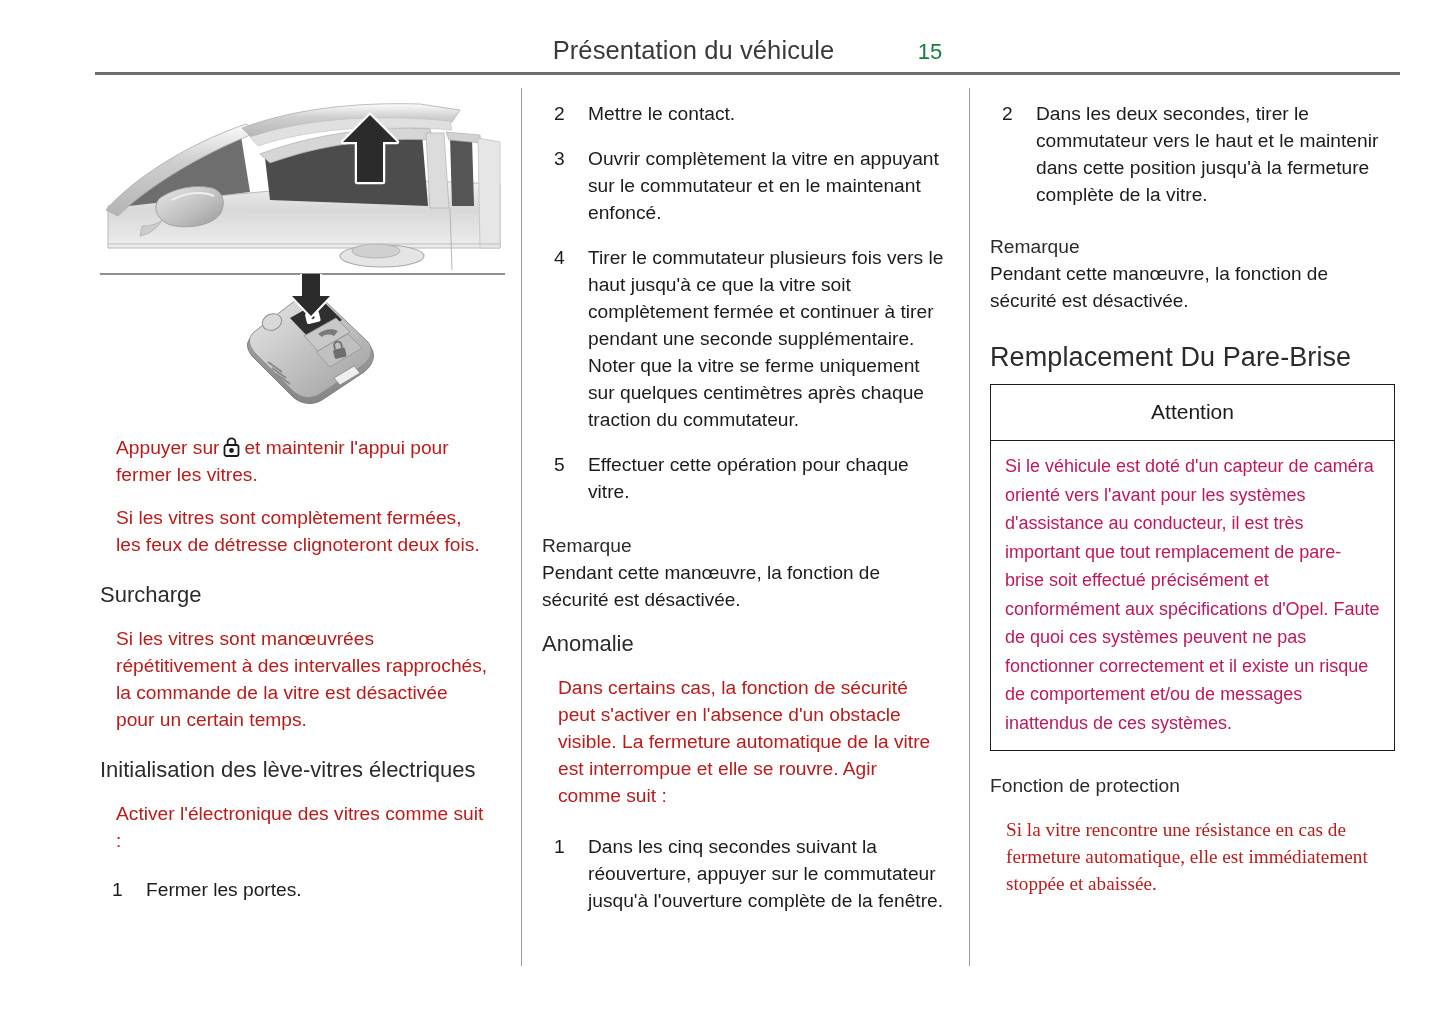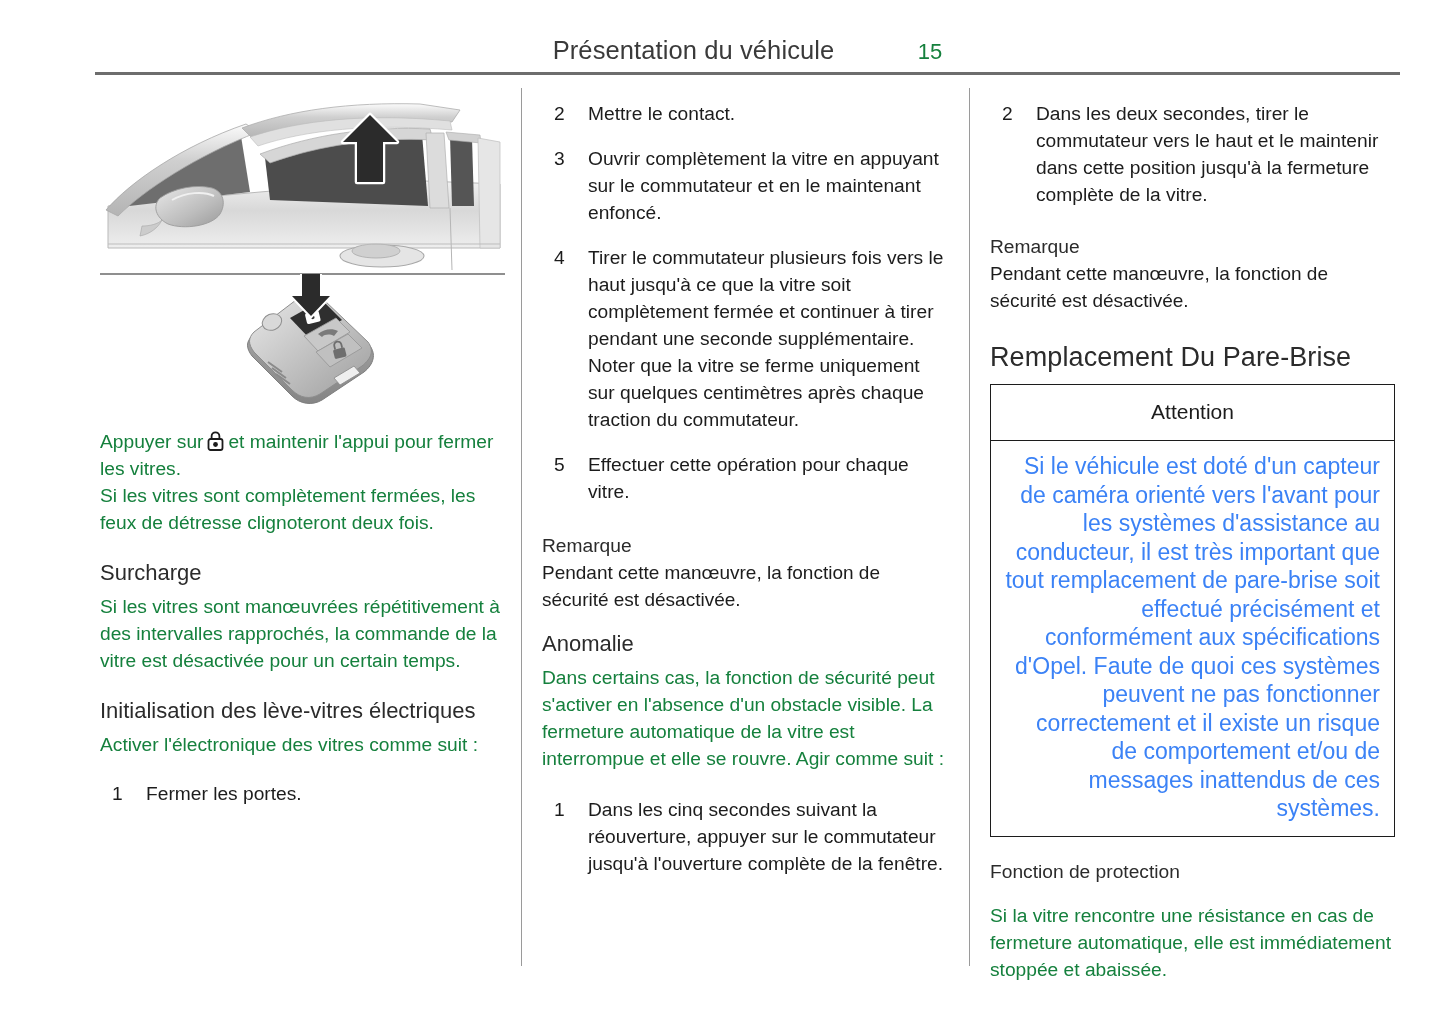--- a/index.html
+++ b/index.html
@@ -63,22 +63,22 @@
     height: 878px;
     background: #9a9a9a;
   }
   .divider-1 { left: 521px; }
   .divider-2 { left: 969px; }
 
   
   .body-text {
     font-size: 19.2px;
     line-height: 27px;
-    color: #15803d;
-    margin: 0;
+    color: #b91c1c;
+    margin: 16px;
   }
   .body-text + .body-text { margin-top: 0; }
 
   h2.section-heading {
     font-size: 22px;
     font-weight: normal;
     color: #2b2b2b;
     margin: 22px 0 6px 0;
     line-height: 29px;
   }
@@ -150,24 +150,23 @@
   .attention-head {
     text-align: center;
     font-size: 21px;
     line-height: 28px;
     padding: 13px 0 14px 0;
     border-bottom: 1.6px solid #1c1c1c;
     color: #1c1c1c;
   }
   .attention-body {
     padding: 11px 14px 13px 14px;
-    font-size: 23px;
+    font-size: 18px;
     line-height: 28.5px;
-    color: #3b82f6;
-    text-align: right;
+    color: #be185d;
   }
 
   
   .illus-car {
     position: absolute;
     left: 0; top: 0;
     width: 405px; height: 190px;
   }
   .illus-key {
     position: absolute;
@@ -376,14 +375,14 @@
   </div>
 
   <h1 class="major-heading">Remplacement Du Pare-Brise</h1>
 
   <div class="attention-box">
     <div class="attention-head">Attention</div>
     <div class="attention-body">Si le véhicule est doté d'un capteur de caméra orienté vers l'avant pour les systèmes d'assistance au conducteur, il est très important que tout remplacement de pare-brise soit effectué précisément et conformément aux spécifications d'Opel. Faute de quoi ces systèmes peuvent ne pas fonctionner correctement et il existe un risque de comportement et/ou de messages inattendus de ces systèmes.</div>
   </div>
 
   <h3 class="sub-heading" style="margin-top:22px;">Fonction de protection</h3>
-  <p class="body-text" style="margin-top:17px;">Si la vitre rencontre une résistance en cas de fermeture automatique, elle est immédiatement stoppée et abaissée.</p>
+  <p class="body-text" style="margin-top:17px;font-family:Liberation Serif, serif;">Si la vitre rencontre une résistance en cas de fermeture automatique, elle est immédiatement stoppée et abaissée.</p>
 </div>
 
 </body></html>

